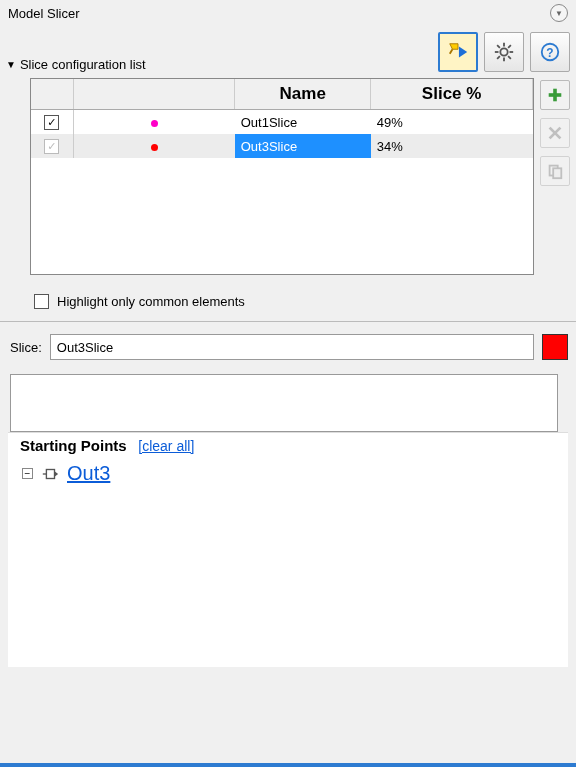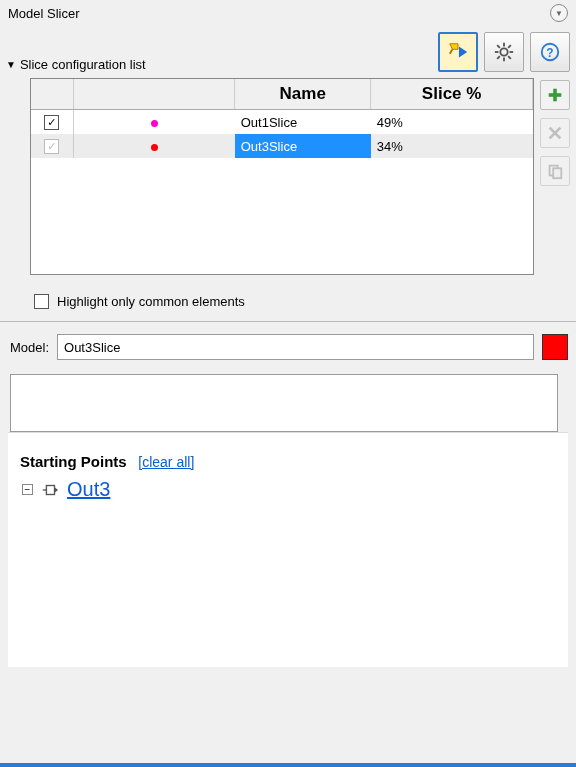--- a/index.html
+++ b/index.html
@@ -103,21 +103,21 @@
     display:block;width:548px;height:58px;margin:4px 0 0 10px;border:1px solid #999;
     resize:none;font-family:inherit;font-size:13px;padding:4px;
   }
   .sig-row{display:flex;align-items:center;gap:8px;padding:12px 8px 8px 10px;}
   .arrow-ic{color:#1a3fb0;font-weight:bold;font-size:16px;}
   select.sigsel{
     width:96px;height:24px;border:1px solid #999;background:#f5f5f5;font-size:12px;padding:1px 4px;
   }
 
   .sp-panel{
-    background:#fff;border-top:1px solid #ddd;margin:0 8px;padding:20px 12px;height:235px;
+    background:#fff;border-top:1px solid #ddd;margin:0 8px;padding:4px 12px;height:235px;
   }
   .sp-title{font-weight:bold;font-size:15px;display:inline;}
   .sp-clear{color:#0b5cd8;text-decoration:underline;font-size:14px;margin-left:8px;}
   .sp-tree{margin-top:8px;display:flex;align-items:center;gap:8px;padding-left:2px;}
   .tree-toggle{border:1px solid #888;width:11px;height:11px;display:inline-flex;align-items:center;justify-content:center;font-size:10px;line-height:1;}
   .port-icon{display:inline-flex;}
   .port-icon svg{width:18px;height:14px;}
   .treelink{color:#0b5cd8;text-decoration:underline;font-size:20px;}
 
   .footer-bar{position:absolute;left:0;right:0;bottom:0;height:4px;background:#2d7bd1;}
@@ -219,21 +219,21 @@
 </div>
 
 <div class="highlight-row">
   <span class="chkbox"></span>
   <span>Highlight only common elements</span>
 </div>
 
 <div class="divider"></div>
 
 <div class="form-row">
-  <span class="form-lbl">Model:</span>
+  <span class="form-lbl">Slice:</span>
   <input type="text" class="field nameinput" value="Out3Slice" style="">
   <div class="color-swatch" style="background:#ff0000;border:1px solid #333;width:26px;height:26px;"></div>
 </div>
 
 <textarea class="desc" style=""></textarea>
 
 
 <div class="sp-panel">
   <span class="sp-title">Starting Points</span>
   <a href="#" class="sp-clear">[clear all]</a>

